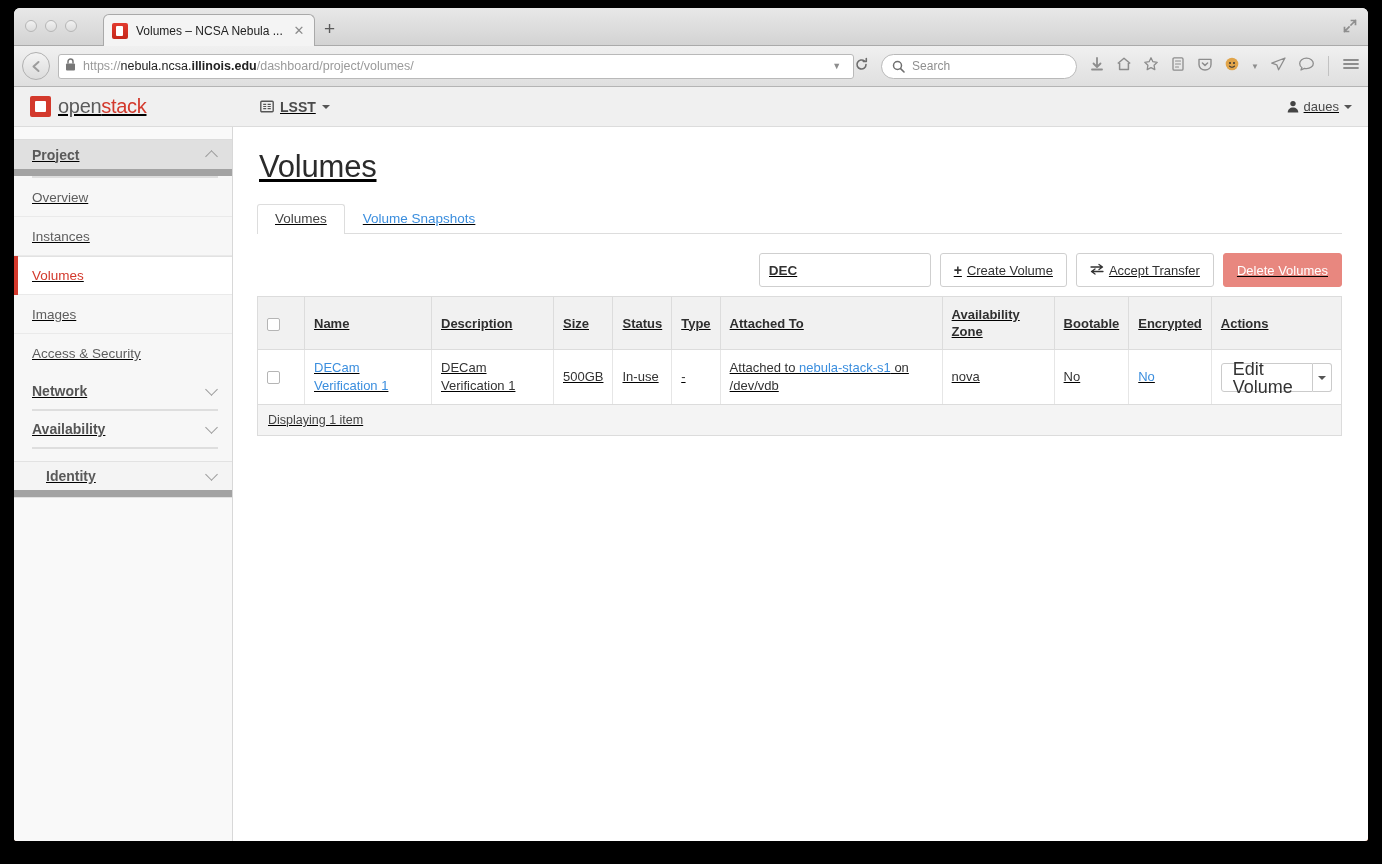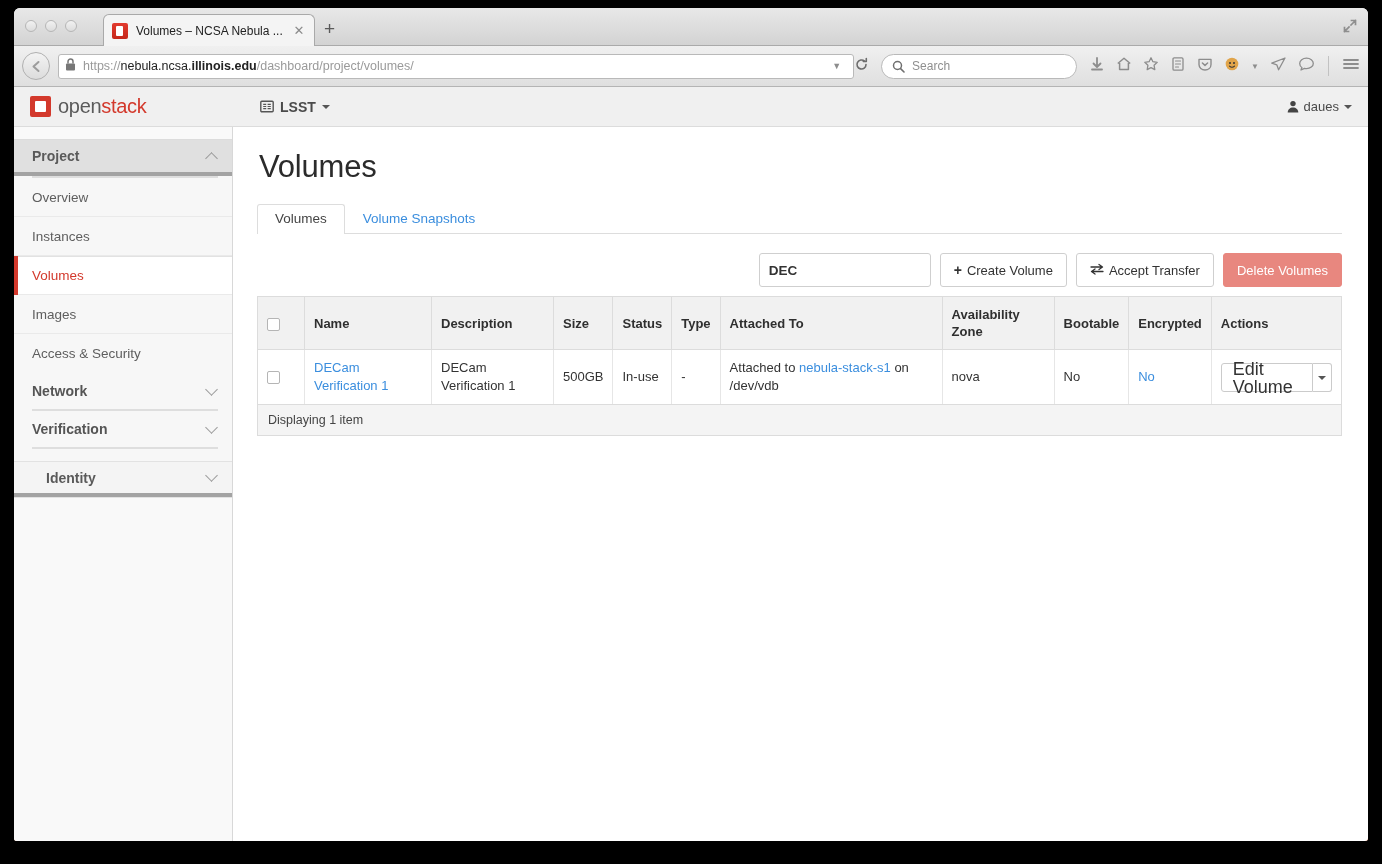--- a/index.html
+++ b/index.html
@@ -133,21 +133,21 @@
   #search-placeholder { font-size: 12px; color: #8f8f8f; margin-left: 7px; }
   #toolbar-icons {
     display: flex; align-items: center; gap: 11px;
     margin-left: 12px; flex: 0 0 auto;
     color: #8d8d8d;
   }
   .tb-icon { cursor: pointer; display: block; }
   #menu-divider { width:1px; height:20px; background:#c2c2c2; margin:0 2px; }
 
   
-  #viewport { flex: 1 1 auto; background: #c2410c; position: relative; overflow: hidden; display:flex; flex-direction:column;}
+  #viewport { flex: 1 1 auto; background: #c2410c; position: relative; overflow: hidden; display:flex; flex-direction:column;text-decoration:underline;}
 
   
   #os-topbar {
     height: 40px; flex: 0 0 40px;
     background: #f0f0f0;
     border-bottom: 1px solid #dcdcdc;
     display: flex; align-items: center;
     padding: 0 16px;
   }
   #os-logo { display: flex; align-items: center; gap: 7px; width: 204px; }
@@ -185,21 +185,21 @@
     background: #f7f7f7;
     border-right: 1px solid #d8d8d8;
     display: flex; flex-direction: column;
   }
   #sidebar-top-strip { height: 13px; background:#f9f9f9; border-bottom:1px solid #dcdcdc; }
   .nav-panel-head {
     height: 36px; display:flex; align-items:center; justify-content:space-between;
     padding: 0 16px 0 18px;
     font-size: 14px; font-weight: bold; color: #5a5a5a;
     background: #e0e0e0;
-    border-bottom: 4px solid #a3a3a3;
+    border-bottom: 7px solid #a3a3a3;
     cursor: pointer;
   }
   .nav-group-head {
     height: 36px; display:flex; align-items:center; justify-content:space-between;
     padding: 0 16px 0 18px;
     font-size: 14px; font-weight: bold; color: #555;
     cursor: pointer;
   }
   .nav-group-rule { height:2px; background:#dedede; margin: 0 14px 0 18px; }
   .nav-item {
@@ -503,21 +503,21 @@
           <span>Access &amp; Security</span>
         </div>
 
         <div class="nav-group-head">
           <span>Network</span>
           <span class="chev down"></span>
         </div>
         <div class="nav-group-rule"></div>
 
         <div class="nav-group-head">
-          <span>Verification</span>
+          <span>Availability</span>
           <span class="chev down"></span>
         </div>
         <div class="nav-group-rule"></div>
 
         <div style="height:12px;"></div>
 
         <div class="nav-panel-head" style="background:#f4f4f4;border-top:1px solid #e2e2e2;padding-left:32px;">
           <span>Identity</span>
           <span class="chev down"></span>
         </div>

